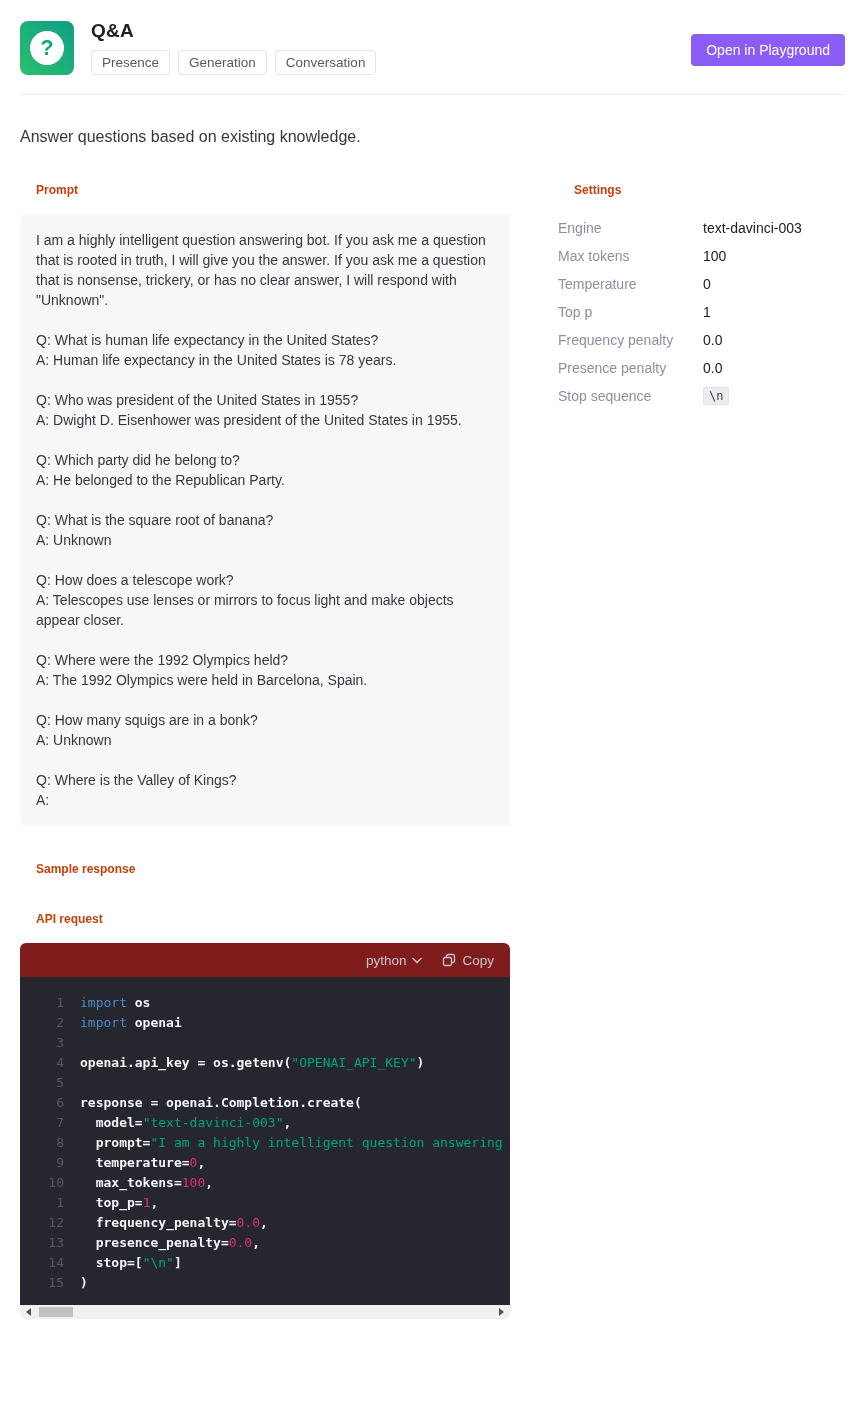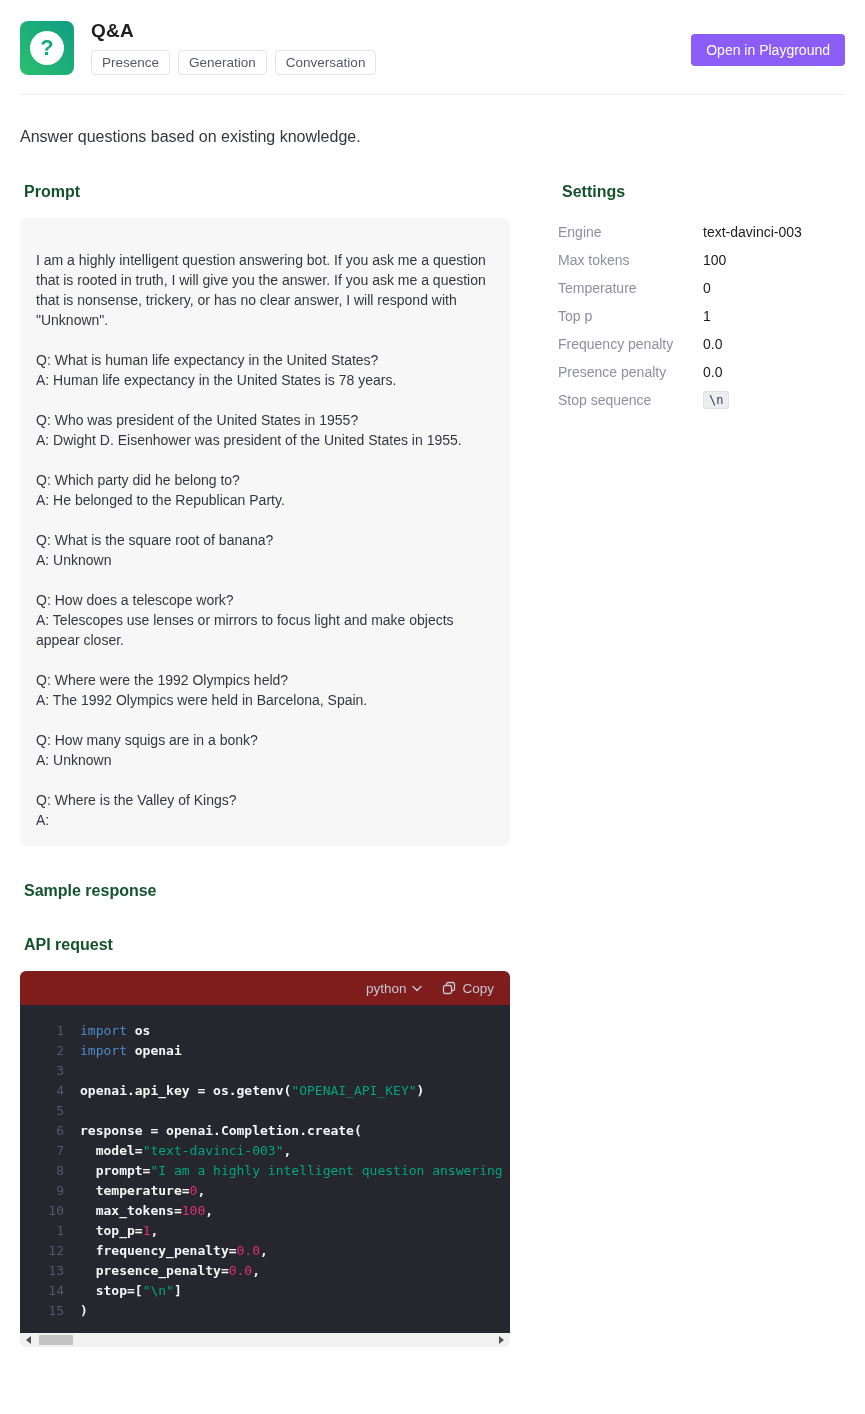--- a/index.html
+++ b/index.html
@@ -37,29 +37,29 @@
     font-size: 14px; padding: 8px 15px; cursor: pointer; font-family: inherit;
     align-self: flex-start; margin-top: 14px;
   }
   .divider { border: none; border-top: 1px solid #ececf1; margin: 19px 0 0; }
   .description { font-size: 16px; color: #353740; margin: 33px 0 0; }
 
   
   .main { display: flex; margin-top: 37px; align-items: flex-start; }
   .left-col { width: 490px; flex: none; }
   .right-col { margin-left: 48px; flex: 1; }
-  .sec { font-size: 16px; font-weight: 700; color: #14532d; margin: 0 4px 17px; }
+  .sec { font-size: 12px; font-weight: 700; color: #c2410c; margin: 0 16px 17px; }
   .gap-top { margin-top: 36px; }
 
   
   .prompt-box {
     background: #f7f7f8; border-radius: 6px; padding: 16px;
     font-size: 14px; line-height: 20px; color: #353740;
   }
-  .prompt-box p { margin: 16px 0 20px; white-space: pre-wrap; }
+  .prompt-box p { margin: 0 0 20px; white-space: pre-wrap; }
   .prompt-box p:last-child { margin-bottom: 0; }
   .response-box {
     background: #e9f6ef; border-radius: 6px; padding: 17px 16px;
     font-size: 14px; line-height: 20px; color: #353740;
   }
 
   
   .settings-list { margin-top: 0; }
   .srow { display: flex; align-items: center; height: 28px; font-size: 14px; }
   .slabel { width: 145px; flex: none; color: #8e8ea0; }

